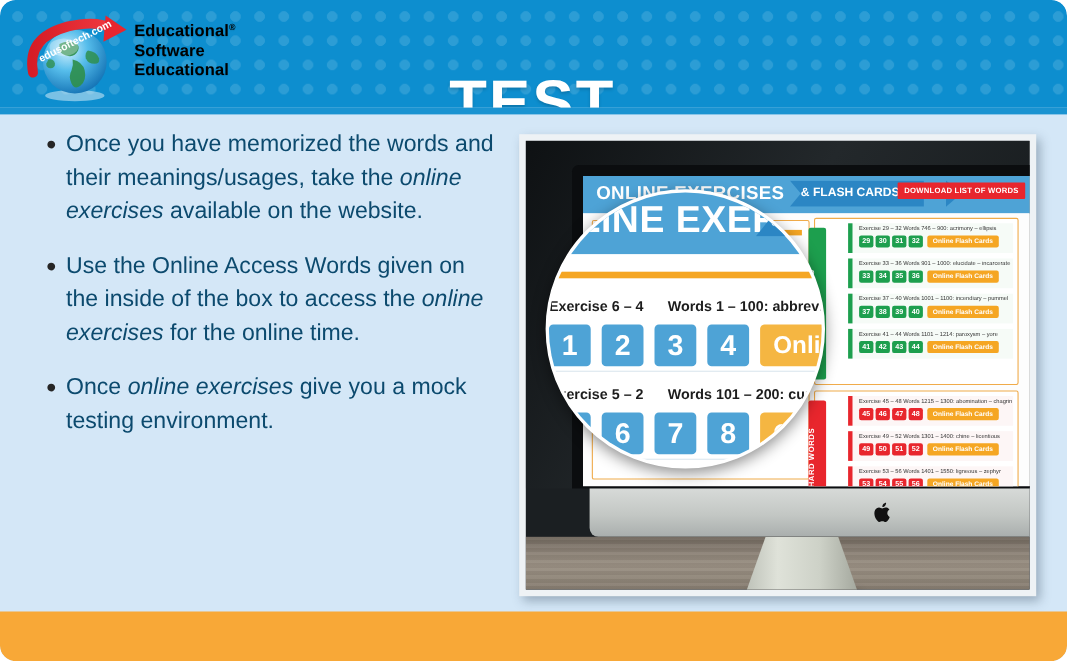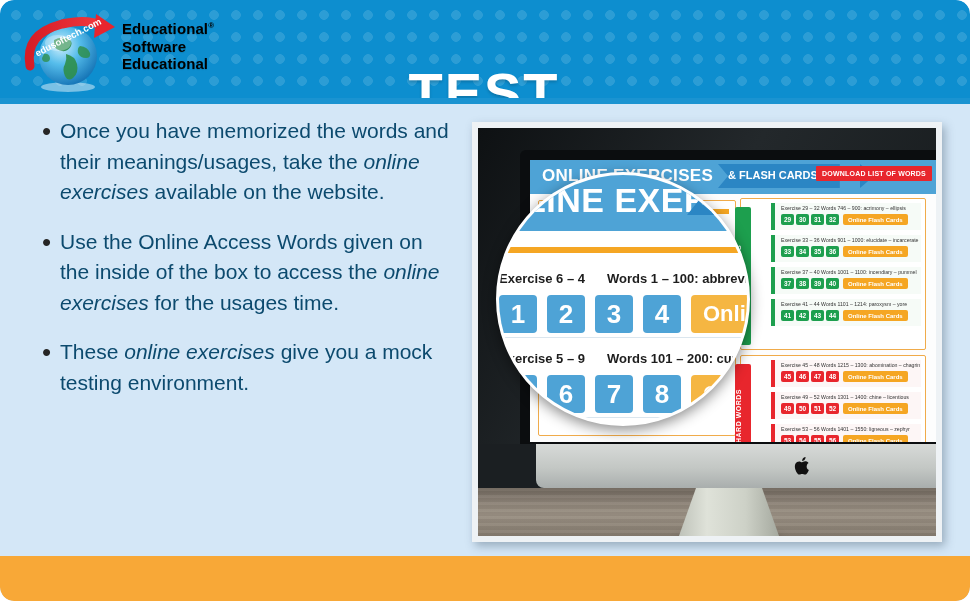--- a/index.html
+++ b/index.html
@@ -346,28 +346,28 @@
     <div class="bullet">
       <div class="bullet-dot">•</div>
       <div class="bullet-text">
         <span>Once you have memorized the words and their meanings/usages, take the </span><i>online exercises</i><span> available on the website.</span>
       </div>
     </div>
 
     <div class="bullet">
       <div class="bullet-dot">•</div>
       <div class="bullet-text">
-        <span>Use the Online Access Words given on the inside of the box to access the </span><i>online exercises</i><span> for the usages time.</span>
+        <span>Use the Online Access Words given on the inside of the box to access the </span><i>online exercises</i><span> for the online time.</span>
       </div>
     </div>
 
     <div class="bullet">
       <div class="bullet-dot">•</div>
       <div class="bullet-text">
-        <span>These </span><i>online exercises</i><span> give you a mock testing environment.</span>
+        <span>Once </span><i>online exercises</i><span> give you a mock testing environment.</span>
       </div>
     </div>
 
   </div>
 
   <div class="photo-frame">
     <div class="photo">
 
       <div class="mon-dark"></div>
       <div class="mon-screen-bezel"></div>
@@ -514,21 +514,21 @@
               <div class="m-nbtn">3</div>
               <div class="m-nbtn">4</div>
               <div class="m-fc">Online Flash</div>
             </div>
           </div>
 
           <div class="m-sep" style="top:170px;"></div>
 
           <div class="m-block m-b2">
             <div class="m-cap">
-              <span>Exercise 5 – 9</span>
+              <span>Exercise 5 – 2</span>
               <span>Words 101 – 200: curtail – friv</span>
             </div>
             <div class="m-row">
               <div class="m-nbtn">5</div>
               <div class="m-nbtn">6</div>
               <div class="m-nbtn">7</div>
               <div class="m-nbtn">8</div>
               <div class="m-fc">Online Flash</div>
             </div>
           </div>

